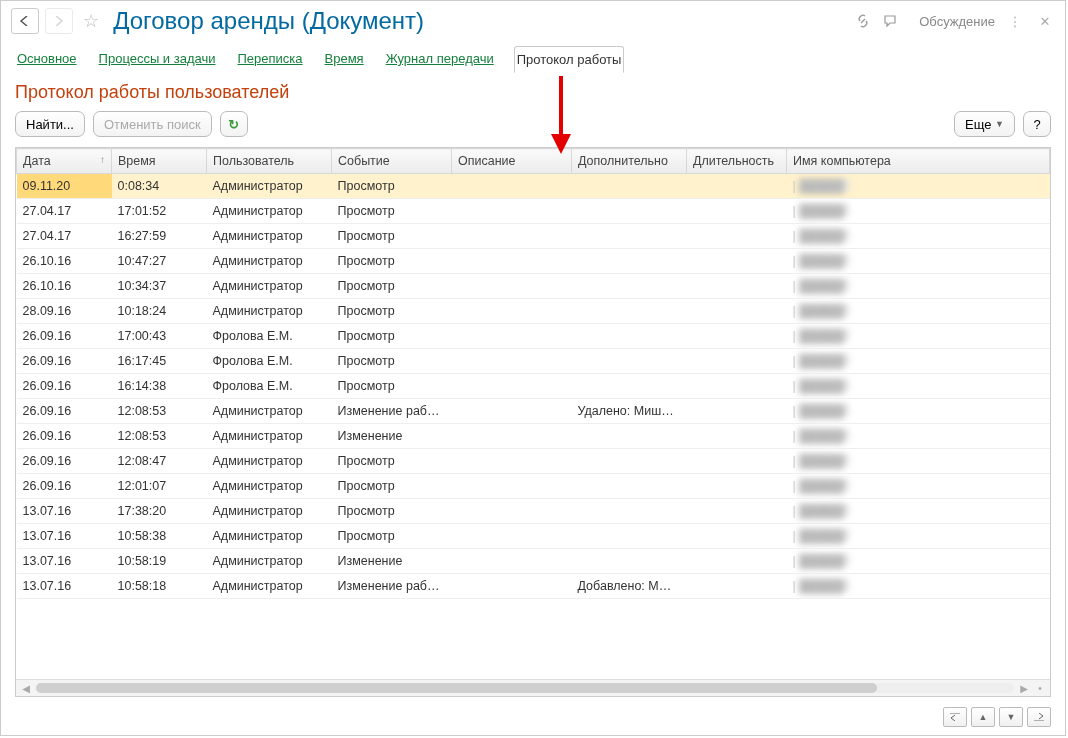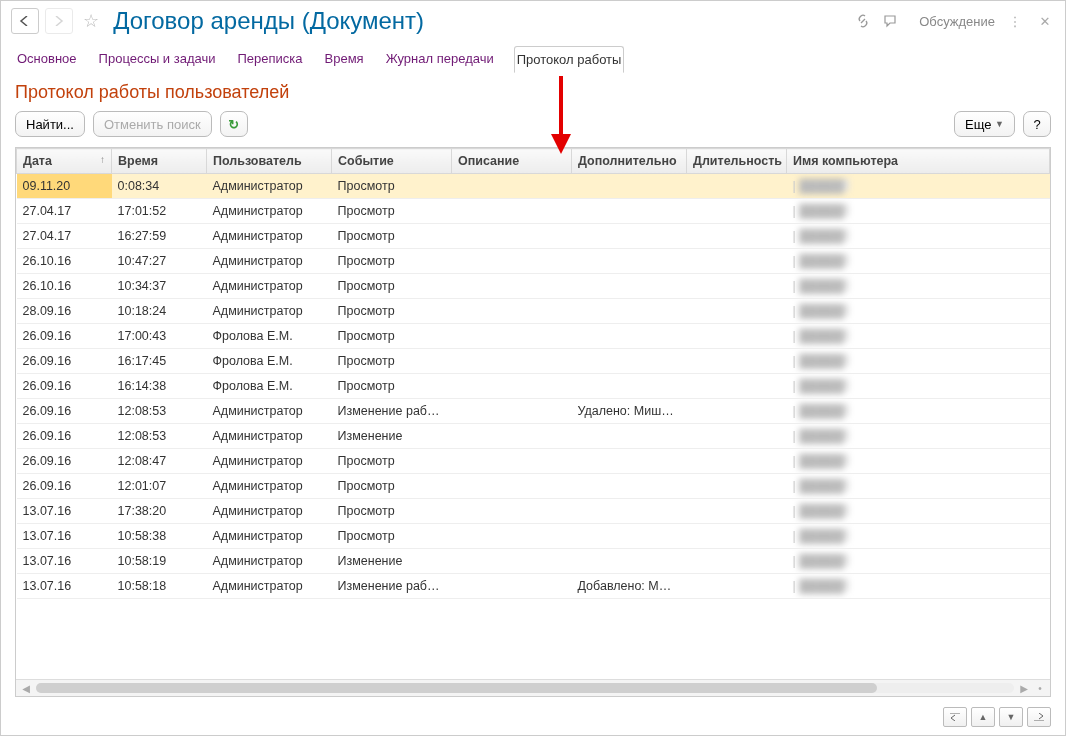--- a/index.html
+++ b/index.html
@@ -6,32 +6,32 @@
   .window{border:1px solid #ccc;width:1066px;height:736px;box-sizing:border-box;position:relative;display:flex;flex-direction:column}
   .titlebar{display:flex;align-items:center;padding:6px 10px;gap:6px}
   .navbtn{width:26px;height:24px;border:1px solid #ccc;border-radius:3px;background:#fff;display:flex;align-items:center;justify-content:center;cursor:pointer}
   .navbtn.disabled{opacity:.4}
   .star{color:#bbb;font-size:18px;margin:0 4px}
   .wtitle{font-size:24px;color:#0369a1;margin-left:4px}
   .titlebar-right{margin-left:auto;display:flex;align-items:center;gap:10px}
   .iconbtn{width:20px;height:20px;display:flex;align-items:center;justify-content:center;color:#888;cursor:pointer}
   .discuss{color:#888;font-size:13px;cursor:pointer;display:flex;align-items:center;gap:20px}
   .tabs{display:flex;gap:18px;padding:4px 14px 0 14px;align-items:center}
-  .tab{color:#701a75;font-size:13px;padding:6px 2px;cursor:pointer;}
+  .tab{color:#15803d;font-size:13px;padding:6px 2px;cursor:pointer;text-decoration:underline}
   .tab.active{color:#333;text-decoration:none;border:1px solid #ccc;border-bottom:1px solid #fff;border-radius:3px 3px 0 0;padding:5px 2px;background:#fff;position:relative;top:1px}
   .subtitle{font-size:18px;color:#c2410c;padding:10px 14px 8px 14px}
   .toolbar{display:flex;align-items:center;padding:0 14px 10px 14px;gap:8px}
   .btn{height:26px;border:1px solid #bbb;border-radius:7px;background:linear-gradient(#fff,#f3f3f3);padding:0 10px;font-size:13px;cursor:pointer;display:flex;align-items:center}
   .btn.disabled{color:#aaa}
   .btn.icon{width:28px;padding:0;justify-content:center}
   .refresh-icon{color:#3a9c3a;font-weight:bold}
   .toolbar-right{margin-left:auto;display:flex;gap:8px}
   .gridwrap{flex:1;margin:0 14px 6px 14px;border:1px solid #ccc;overflow:hidden;display:flex;flex-direction:column}
   table{border-collapse:collapse;width:100%;table-layout:fixed}
-  th{background:linear-gradient(#fafafa,#ececec);border:1px solid #d8d8d8;text-align:left;padding:5px 6px;font-weight:bold;font-size:12.5px;color:#444;position:relative}
+  th{background:linear-gradient(#fafafa,#ececec);border:1px solid #d8d8d8;text-align:left;padding:5px 6px;font-weight:normal;font-size:12.5px;color:#444;position:relative}
   th .sort{position:absolute;right:6px;color:#888;font-size:10px}
   td{border-bottom:1px solid #eee;padding:5px 6px;font-size:12.5px;white-space:nowrap;overflow:hidden;text-overflow:ellipsis}
   tbody tr.sel td{background:#fff2cc}
   tbody tr.sel td:first-child{background:#ffd97a}
   .comp{display:inline-block;width:50px;height:12px;filter:blur(3px);color:#bbb;background:#e3e3e3}
   .arrow-overlay{position:absolute;left:545px;top:75px;pointer-events:none}
   .scrollbar{height:16px;background:#f4f4f4;border-top:1px solid #ddd;display:flex;align-items:center;padding:0 4px;gap:4px}
   .sb-track{flex:1;height:10px;background:#eee;border-radius:5px;position:relative}
   .sb-thumb{position:absolute;left:0;width:86%;height:10px;background:#cfcfcf;border-radius:5px}
   .sb-btn{width:12px;color:#aaa;text-align:center;font-size:10px}

